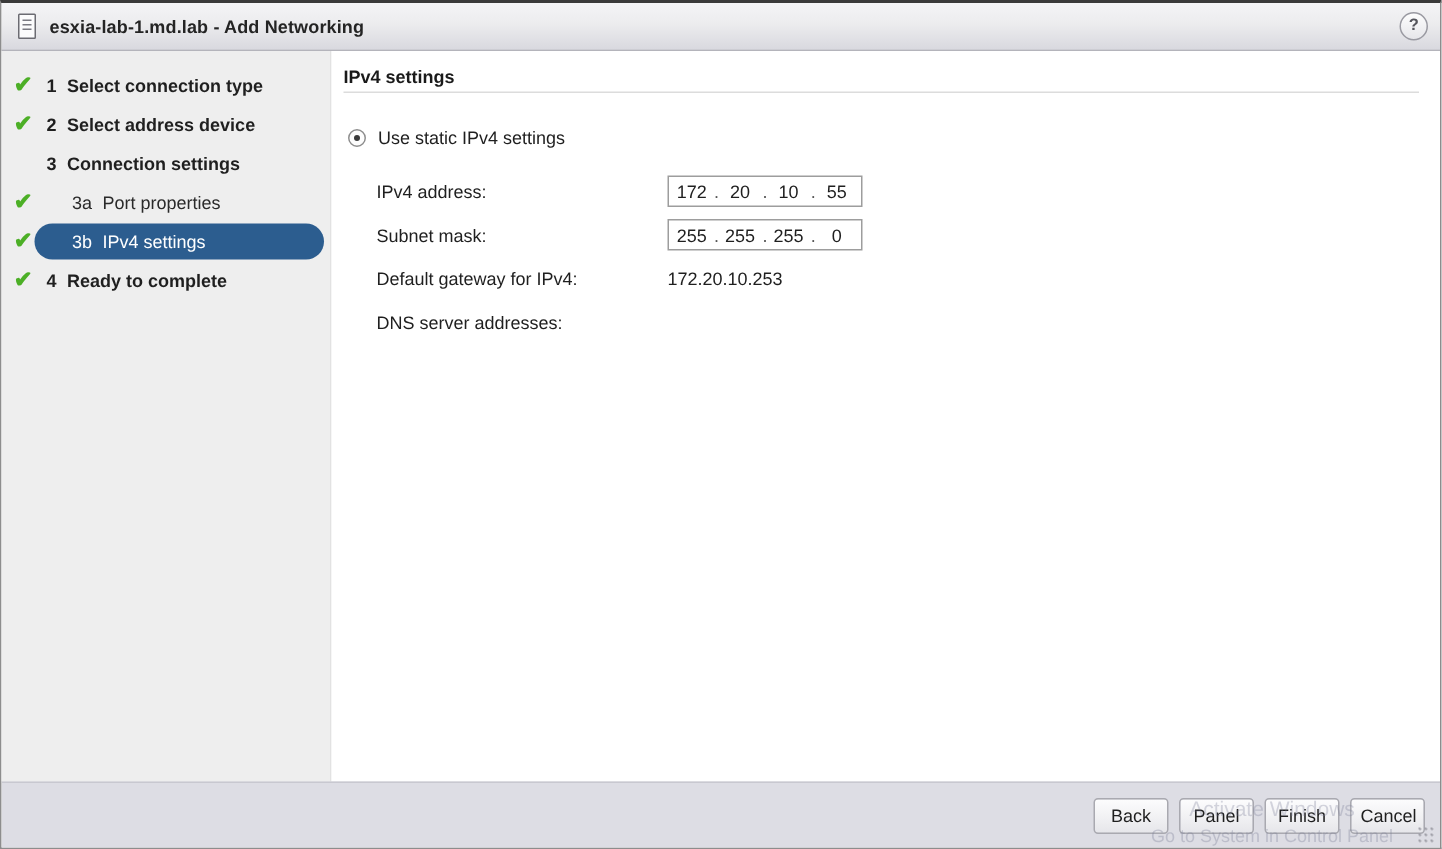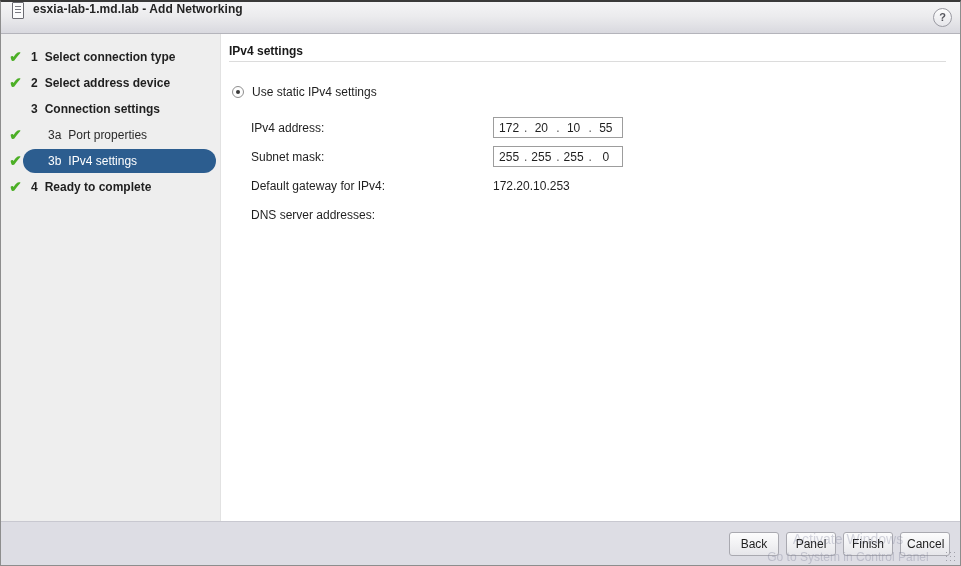--- a/index.html
+++ b/index.html
@@ -29,21 +29,21 @@
   }
 
   
   .titlebar {
     position: relative;
     height: 32px;
     box-sizing: border-box;
     background: linear-gradient(to bottom, #f4f4f6 0%, #ececee 45%, #d9d9df 99%, #cfcfd6 100%);
     border-bottom: 1px solid #b4b4bb;
     display: flex;
-    align-items: flex-start;
+    align-items: center;
     padding-left: 11px;
   }
   .title-icon {
     width: 12px;
     height: 17px;
     box-sizing: border-box;
     border: 1px solid #6b6b72;
     border-radius: 1px;
     background: #fbfbfc;
     position: relative;
@@ -209,21 +209,20 @@
   .radio-label { font-size: 12px; color: #1f1f1f; }
 
   .form {
     margin-top: 10px;
     margin-left: 22px;
   }
   .form-row {
     display: flex;
     align-items: center;
     height: 29px;
-    gap: 48px;
   }
   .form-label {
     width: 194px;
     flex: 0 0 194px;
     font-size: 12px;
     color: #1f1f1f;
   }
   .ip-input {
     width: 130px;
     height: 21px;

